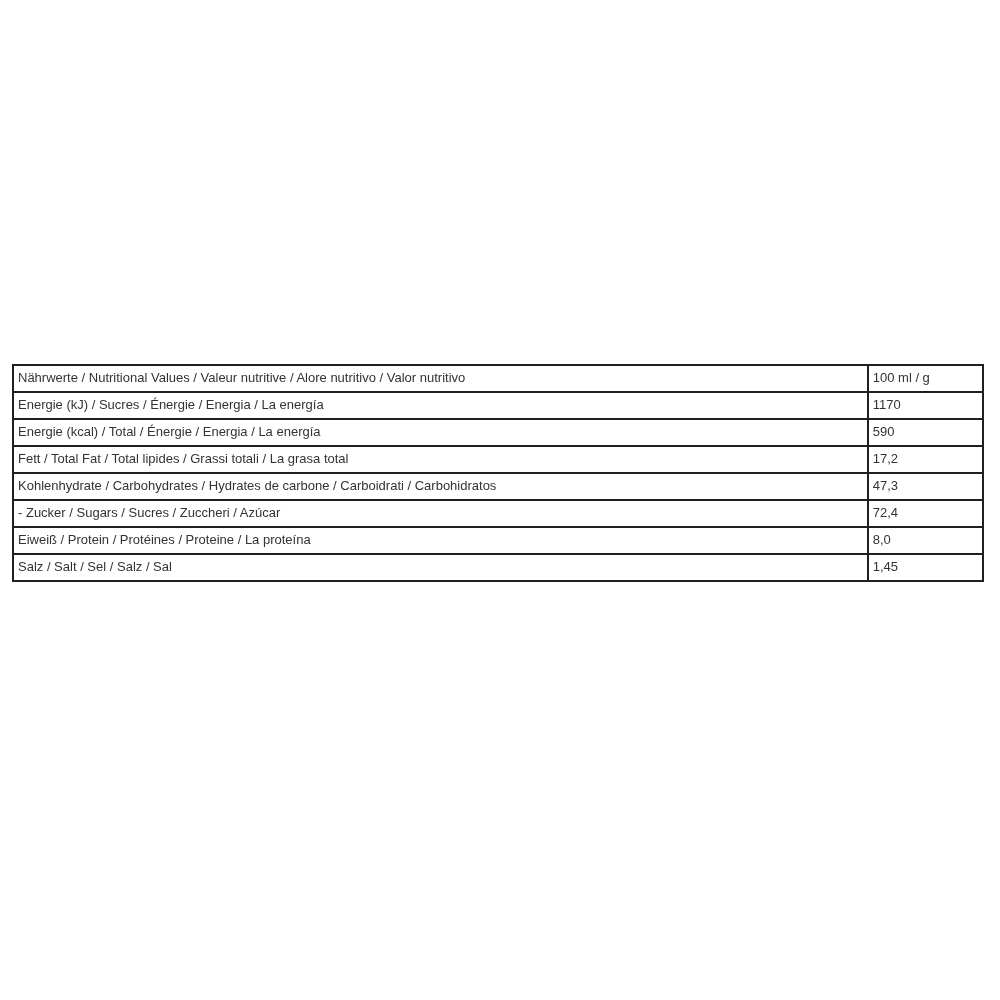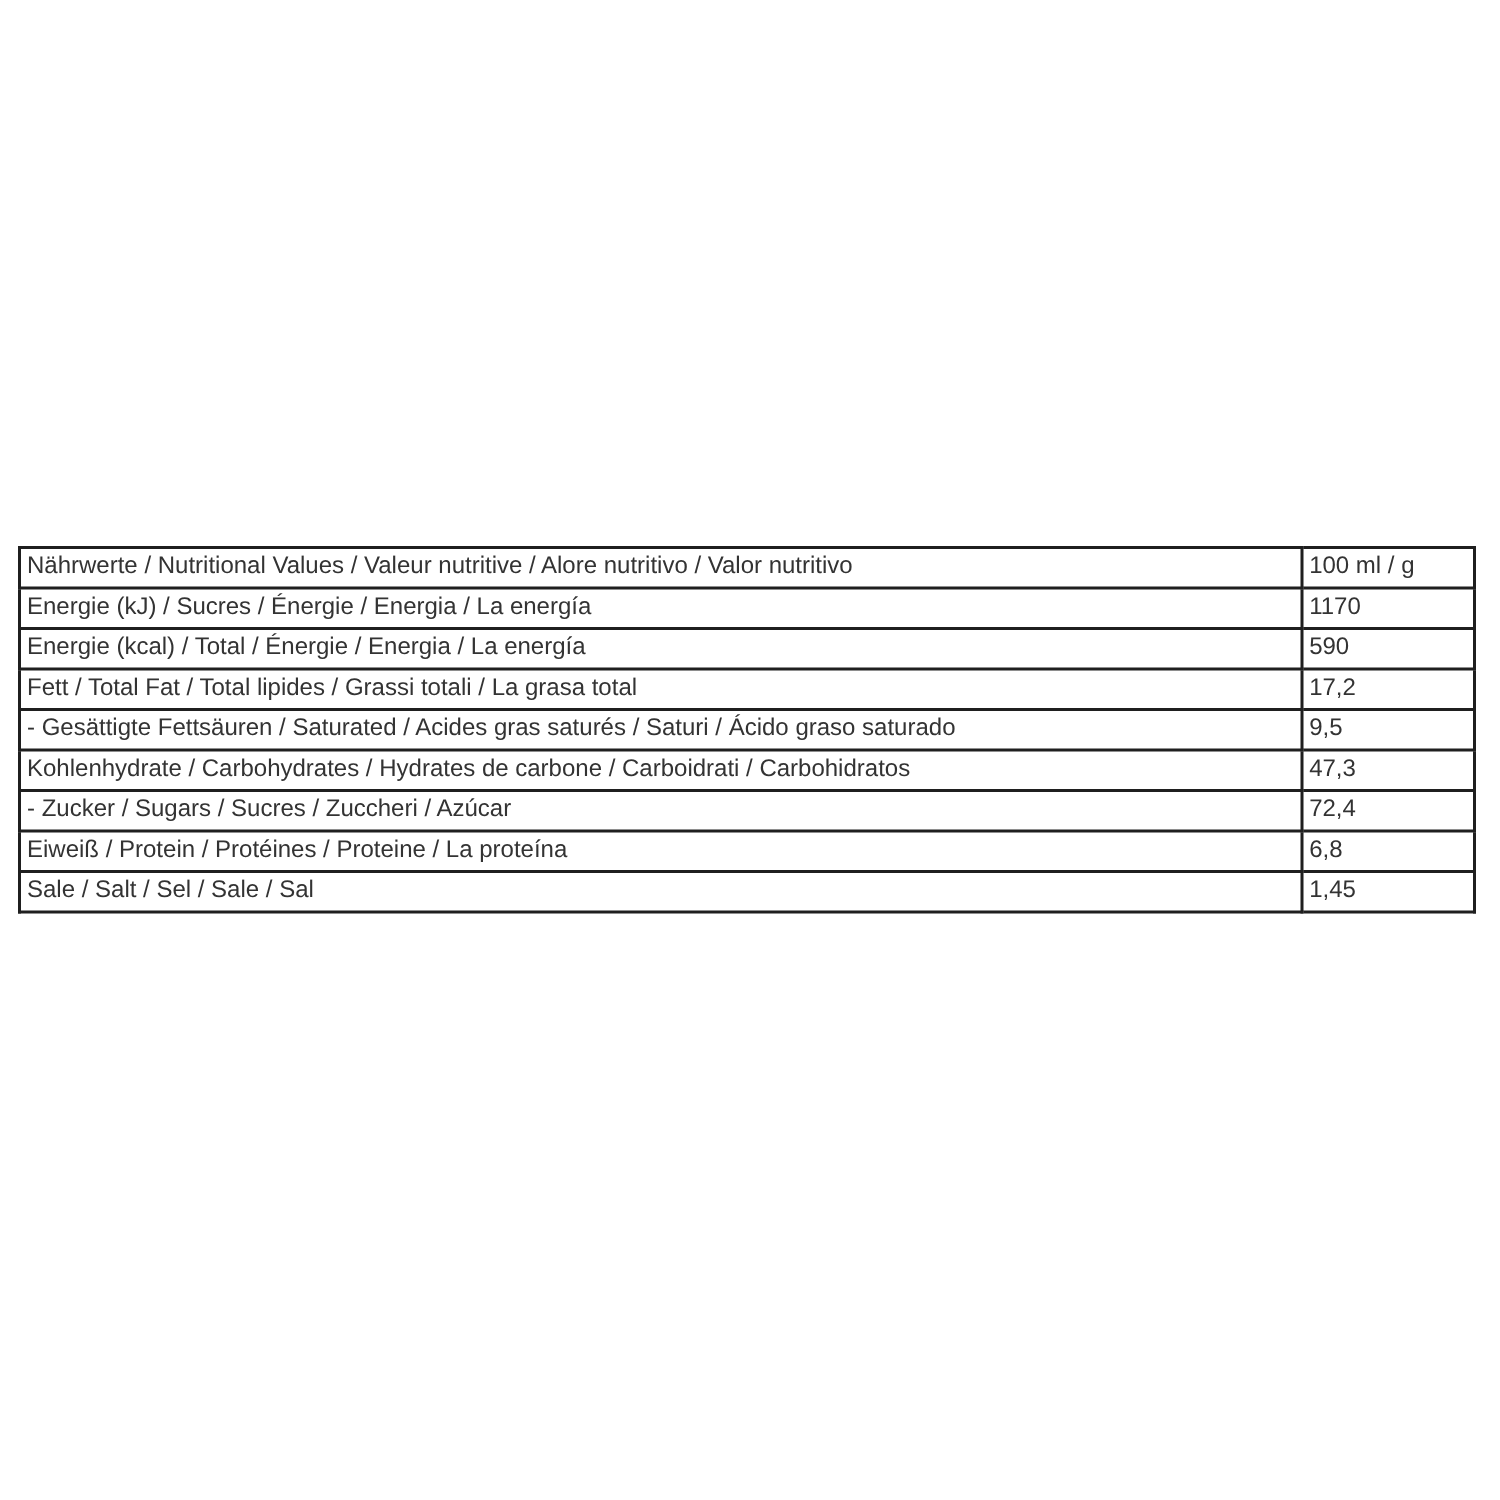--- a/index.html
+++ b/index.html
@@ -18,21 +18,21 @@
     left: 12px;
     top: 364px;
     width: 972px;
     border-collapse: collapse;
     table-layout: fixed;
   }
   .nutrition-table td {
     border: 2px solid #1f1f1f;
     height: 24px;
     padding: 0 3px 1px 4px;
-    font-size: 16px;
+    font-size: 13px;
     line-height: 24px;
     color: #333333;
     white-space: nowrap;
     overflow: hidden;
     vertical-align: middle;
     background: #ffffff;
   }
   .col-label { width: 853px; }
   .col-value { width: 115px; }
 </style>
@@ -55,33 +55,29 @@
     </tr>
     <tr>
       <td>Energie (kcal) / Total / Énergie / Energia / La energía</td>
       <td>590</td>
     </tr>
     <tr>
       <td>Fett / Total Fat / Total lipides / Grassi totali / La grasa total</td>
       <td>17,2</td>
     </tr>
     <tr>
-      <td>- Gesättigte Fettsäuren / Saturated / Acides gras saturés / Saturi / Ácido graso saturado</td>
-      <td>9,5</td>
-    </tr>
-    <tr>
       <td>Kohlenhydrate / Carbohydrates / Hydrates de carbone / Carboidrati / Carbohidratos</td>
       <td>47,3</td>
     </tr>
     <tr>
       <td>- Zucker / Sugars / Sucres / Zuccheri / Azúcar</td>
       <td>72,4</td>
     </tr>
     <tr>
       <td>Eiweiß / Protein / Protéines / Proteine / La proteína</td>
-      <td>6,8</td>
+      <td>8,0</td>
     </tr>
     <tr>
-      <td>Sale / Salt / Sel / Sale / Sal</td>
+      <td>Salz / Salt / Sel / Salz / Sal</td>
       <td>1,45</td>
     </tr>
   </tbody>
 </table>
 
 </body></html>

